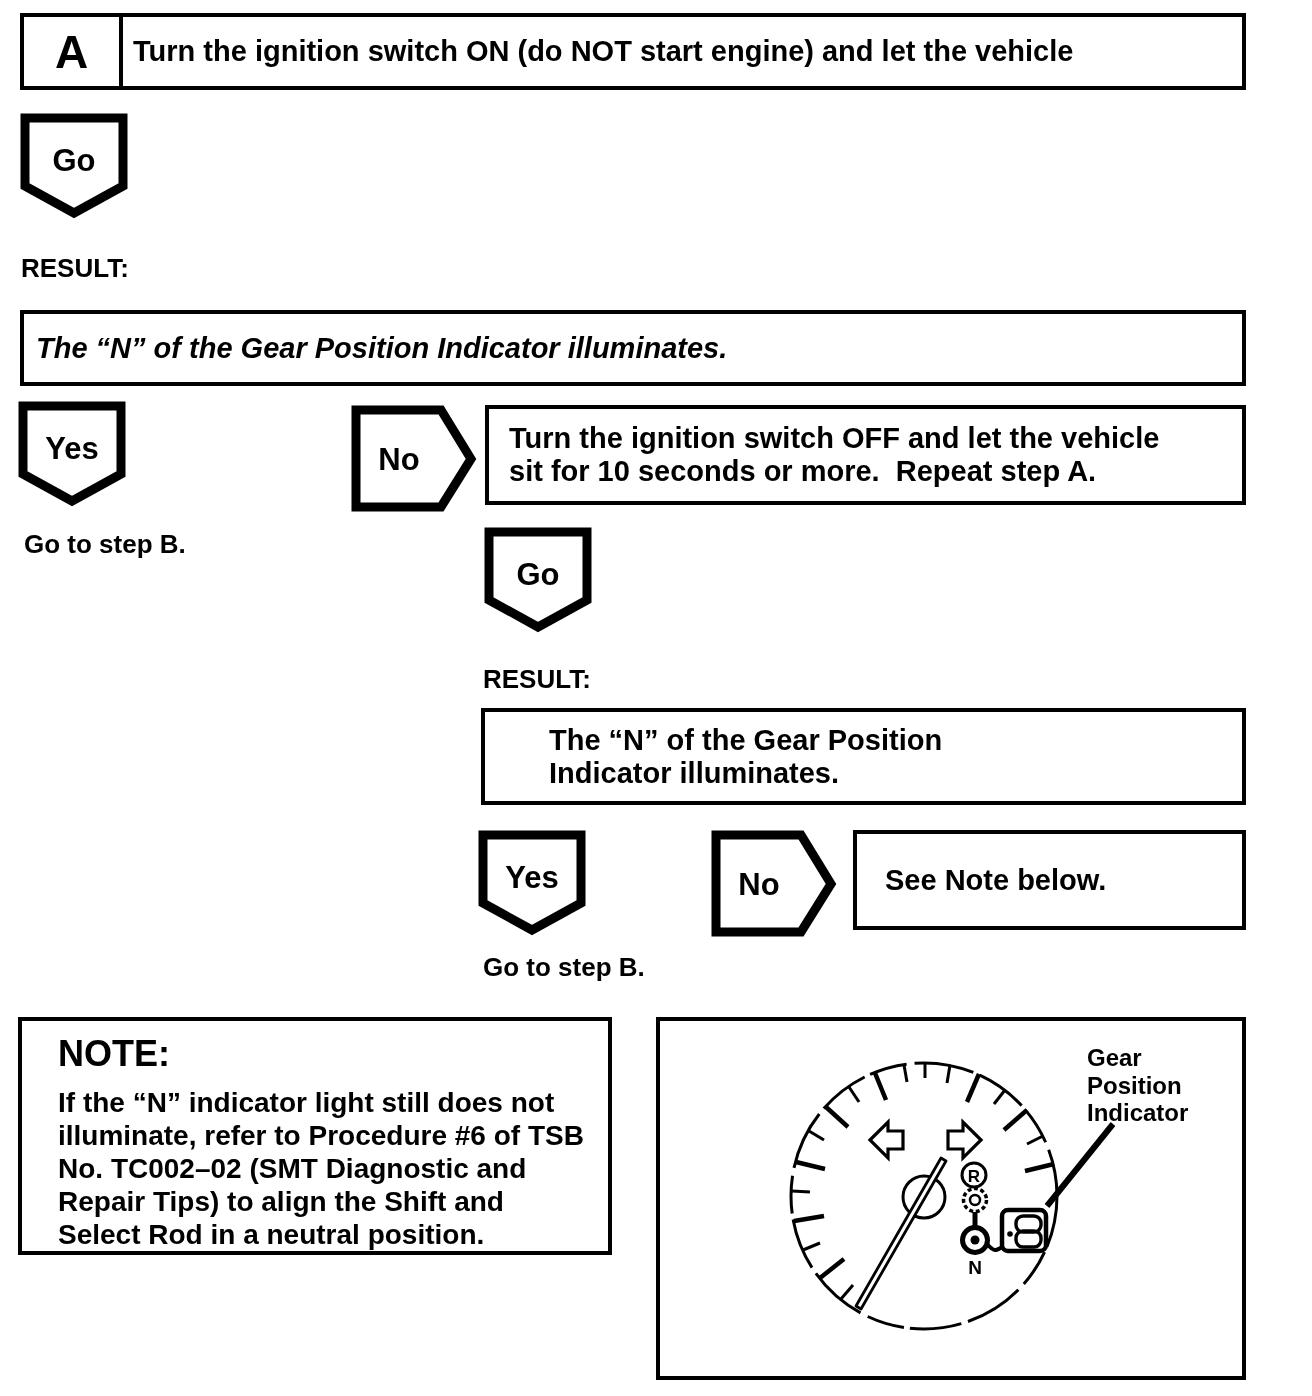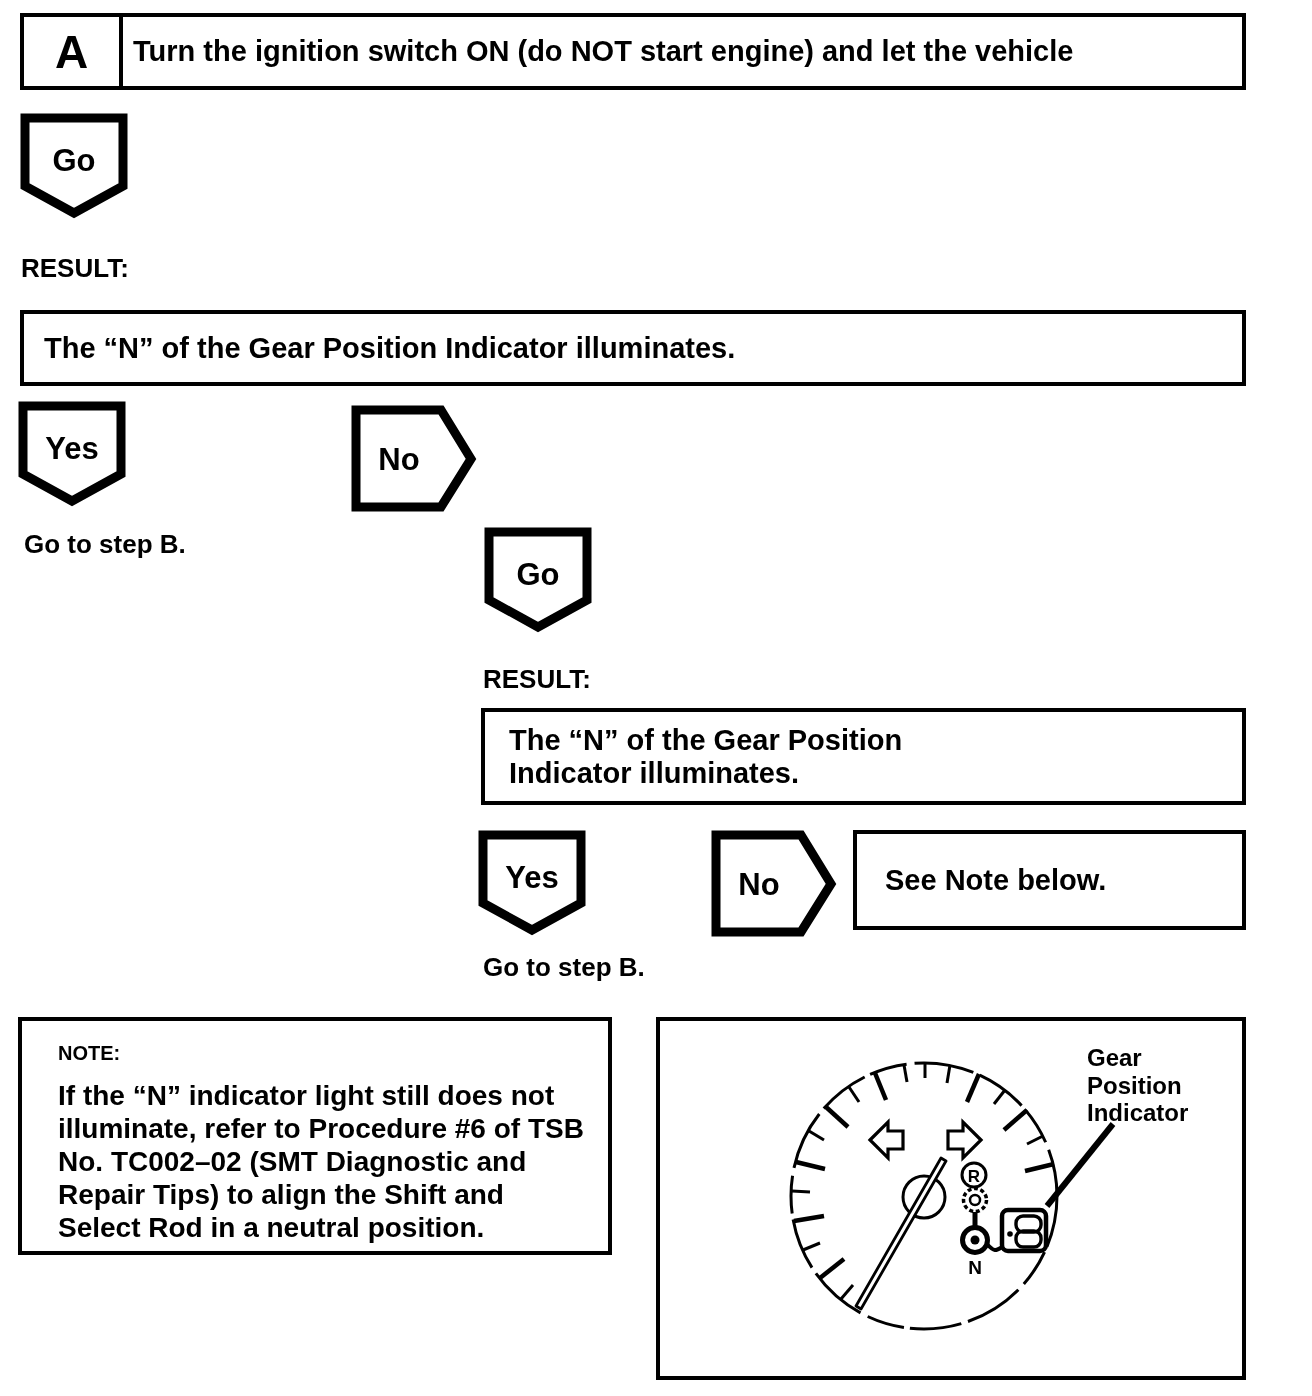--- a/index.html
+++ b/index.html
@@ -21,21 +21,21 @@
     font-size:46px;
   }
   svg { display:block; }
   svg .shape { fill:var(--paper); stroke:var(--ink); stroke-width:9; stroke-linejoin:miter; }
   svg text {
     font-family:"Liberation Sans", sans-serif; font-weight:bold; fill:var(--ink);
     text-anchor:middle; dominant-baseline:central;
   }
   .penta-label { font-size:31px; }
   .note-body .line { font-size:28px; line-height:33px; }
-  .note-heading { font-size:20px; line-height:33px; margin-bottom:9px; }
+  .note-heading { font-size:36px; line-height:33px; margin-bottom:16px; }
   .gauge-stroke { fill:none; stroke:var(--ink); }
   .caption-text { text-anchor:start; dominant-baseline:auto; font-size:24px; }
 </style>
 </head>
 <body>
 
 <div class="canvas">
 
   <div class="abs box" style="left:20px; top:13px; width:1226px; height:77px;">
     <div class="step-id">A</div>
@@ -45,44 +45,50 @@
   </div>
 
   <svg class="abs" style="left:20px; top:113px;" width="108" height="106" viewBox="0 0 108 106">
     <polygon class="shape" points="5,5 103,5 103,73 54,100 5,73"></polygon>
     <text class="penta-label" x="54" y="47">Go</text>
   </svg>
 
   <div class="abs heading" style="left:21px; top:252px;">RESULT:</div>
 
   <div class="abs box" style="left:20px; top:310px; width:1226px; height:76px; align-items:center;">
-    <div class="line" style="padding-left:20px;">The “N” of the Gear Position Indicator illuminates.</div>
+    <div class="line" style="padding-left:12px;font-style:italic;">The “N” of the Gear Position Indicator illuminates.</div>
   </div>
 
   <svg class="abs" style="left:18px; top:401px;" width="108" height="106" viewBox="0 0 108 106">
     <polygon class="shape" points="5,5 103,5 103,73 54,100 5,73"></polygon>
     <text class="penta-label" x="54" y="47">Yes</text>
   </svg>
 
   <svg class="abs" style="left:351px; top:405px;" width="126" height="107" viewBox="0 0 126 107">
     <polygon class="shape" points="5,5 90,5 120,54 90,102 5,102"></polygon>
     <text class="penta-label" x="48" y="54">No</text>
   </svg>
 
+  <div class="abs box" style="left:485px; top:405px; width:761px; height:100px;">
+    <div class="box-lines" style="padding-left:20px;">
+      <div class="line">Turn the ignition switch OFF and let the vehicle</div>
+      <div class="line">sit for 10 seconds or more.  Repeat step A.</div>
+    </div>
+  </div>
 
   <div class="abs heading" style="left:24px; top:528px;">Go to step B.</div>
 
   <svg class="abs" style="left:484px; top:527px;" width="108" height="106" viewBox="0 0 108 106">
     <polygon class="shape" points="5,5 103,5 103,73 54,100 5,73"></polygon>
     <text class="penta-label" x="54" y="47">Go</text>
   </svg>
 
   <div class="abs heading" style="left:483px; top:663px;">RESULT:</div>
 
-  <div class="abs box" style="left:481px; top:708px; width:765px; height:97px;">
+  <div class="abs box" style="left:481px; top:708px; width:765px; height:97px;padding-left:40px;">
     <div class="box-lines" style="padding-left:24px;">
       <div class="line">The “N” of the Gear Position</div>
       <div class="line">Indicator illuminates.</div>
     </div>
   </div>
 
   <svg class="abs" style="left:478px; top:830px;" width="108" height="106" viewBox="0 0 108 106">
     <polygon class="shape" points="5,5 103,5 103,73 54,100 5,73"></polygon>
     <text class="penta-label" x="54" y="47">Yes</text>
   </svg>

